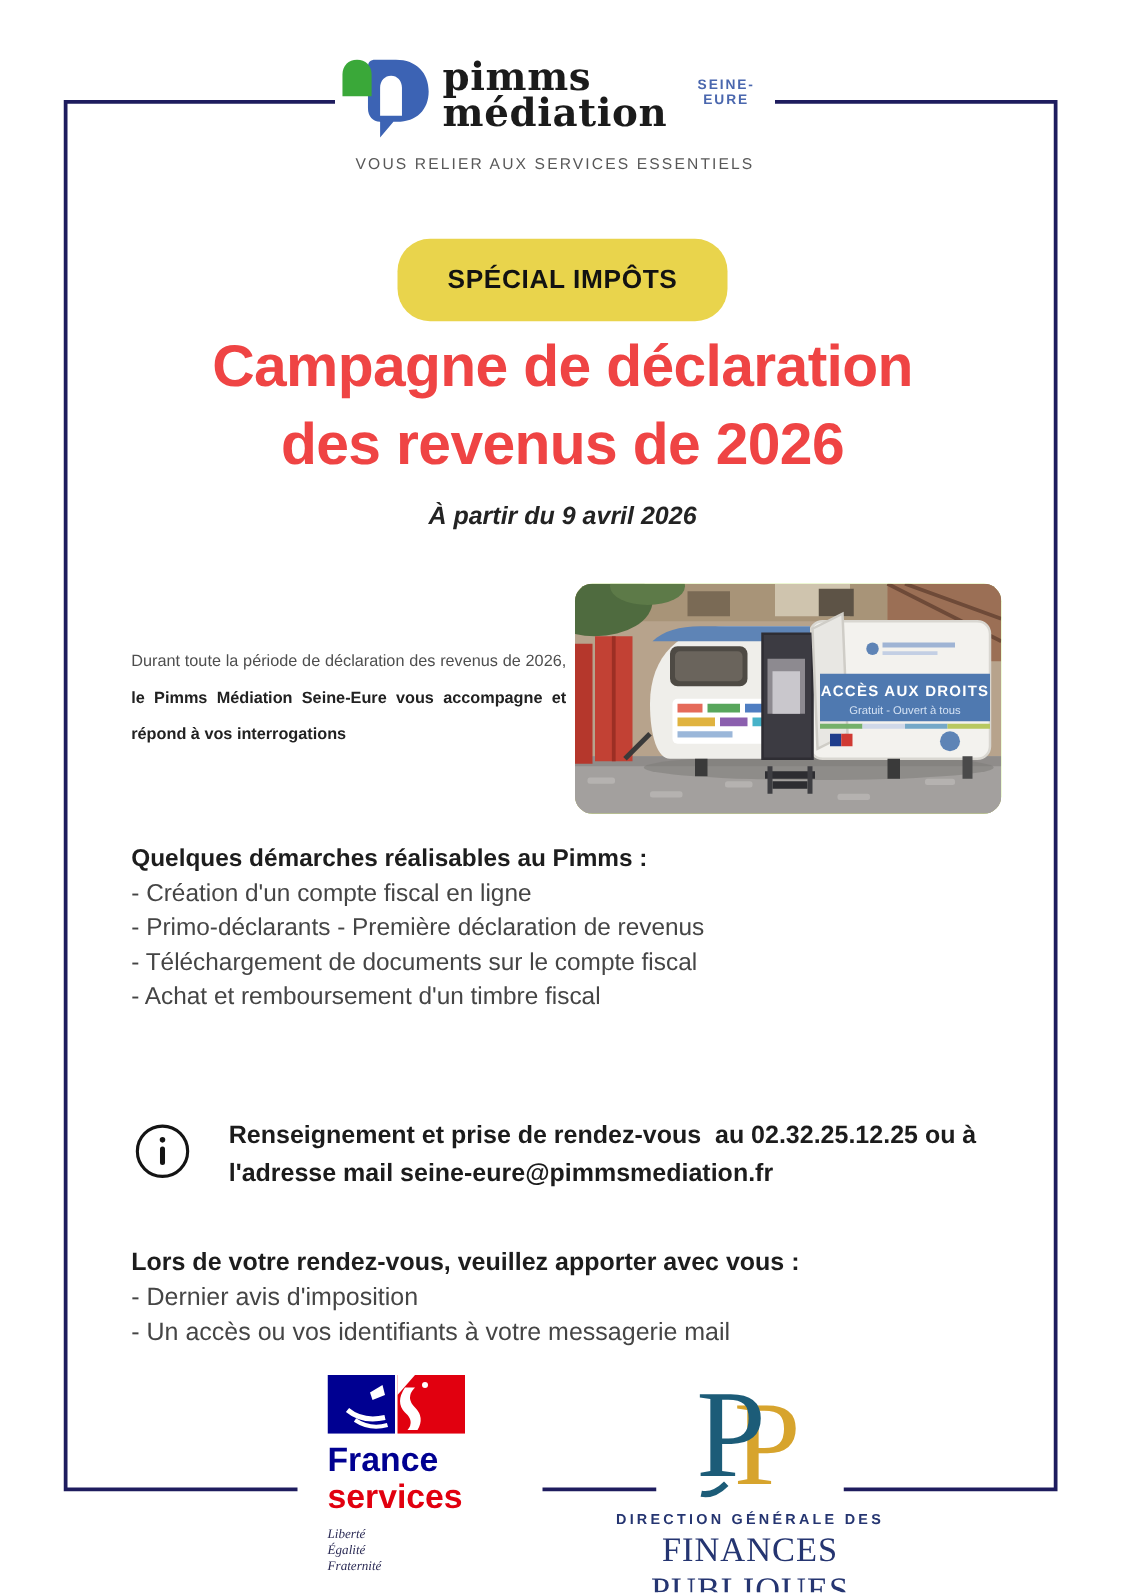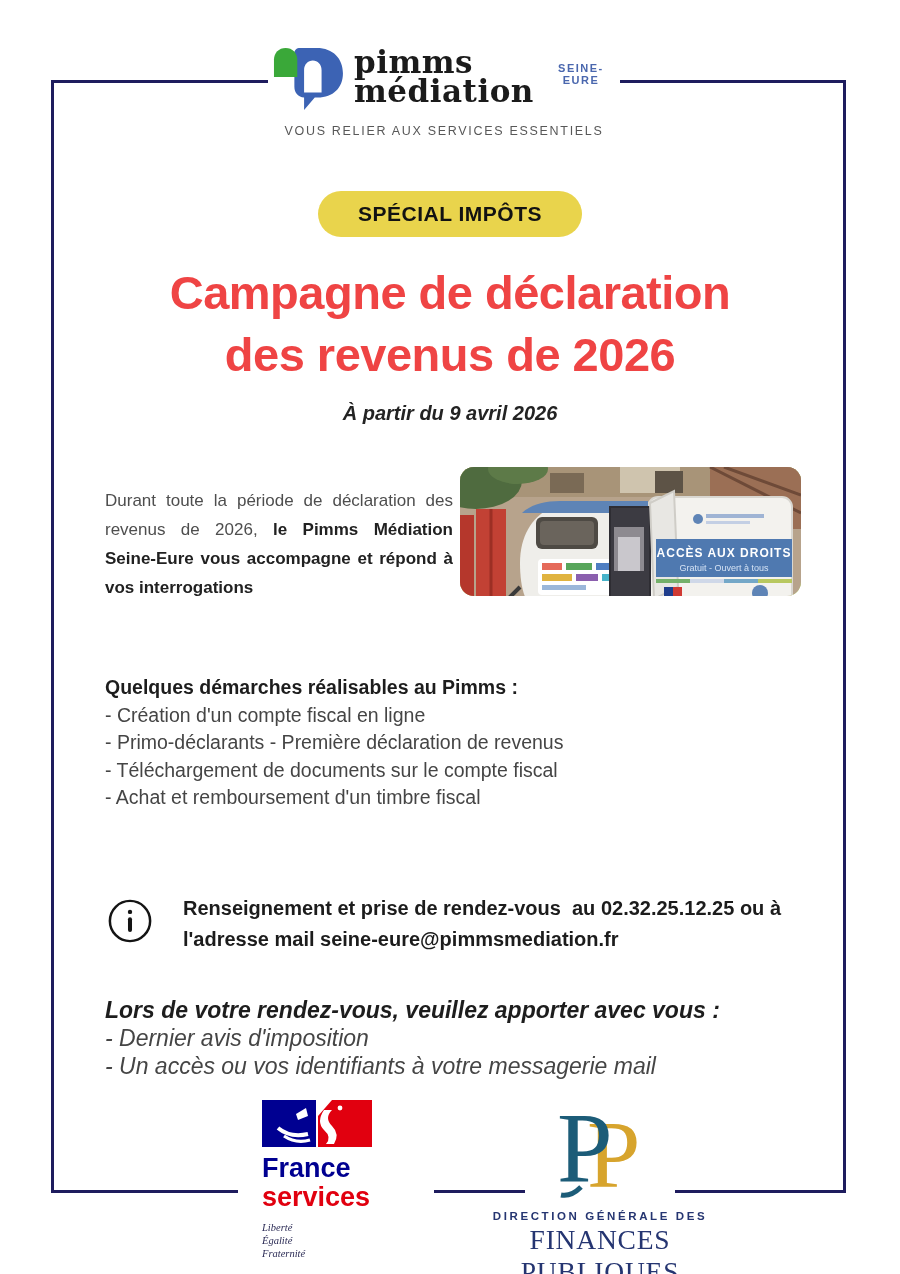--- a/index.html
+++ b/index.html
@@ -13,52 +13,52 @@
               z-index:2;text-align:center;padding-bottom:2px;}
   .brand-row{display:flex;justify-content:center;align-items:flex-start;gap:8px;}
   .mark{width:78px;height:68px;flex:none;}
   .wordmark{text-align:left;font-family:"DejaVu Serif",serif;color:#1b1b1b;
             font-size:31px;line-height:29px;font-weight:600;letter-spacing:.5px;padding-top:4px;}
   .region{font-size:11px;color:#4a67ae;font-weight:700;letter-spacing:1.5px;padding-top:18px;}
   .tagline{margin-top:12px;font-size:12.5px;color:#585858;letter-spacing:1.7px;font-weight:500;}
 
   
   .badge{position:absolute;top:191px;left:50%;transform:translateX(-50%);
-         background:#e9d44c;border-radius:26px;padding:11px 40px;font-size:21px;
+         background:#e9d44c;border-radius:26px;padding:21px 40px;font-size:21px;
          font-weight:800;color:#121212;letter-spacing:.5px;z-index:2;}
 
   
   .title{position:absolute;top:262px;left:0;width:100%;text-align:center;
          font-size:47px;line-height:62px;font-weight:800;color:#ef4444;letter-spacing:-.5px;z-index:2;}
   .subtitle{position:absolute;top:402px;left:0;width:100%;text-align:center;
             font-style:italic;font-size:20px;font-weight:600;color:#232323;z-index:2;}
 
   
-  .intro{position:absolute;left:105px;top:486px;width:348px;font-size:17px;
+  .intro{position:absolute;left:105px;top:514px;width:348px;font-size:13px;
          line-height:29px;text-align:justify;color:#4e4e4e;z-index:2;}
   .intro .bold{font-weight:700;color:#212121;}
-  .photo{position:absolute;left:460px;top:467px;width:341px;height:129px;
+  .photo{position:absolute;left:460px;top:467px;width:341px;height:184px;
          border-radius:14px;overflow:hidden;z-index:2;background:#bef264;}
   .photo svg{display:block;}
 
   
   .services{position:absolute;left:105px;top:674px;width:705px;font-size:19.5px;
             line-height:27.5px;color:#454545;z-index:2;}
   .sec-heading{font-weight:700;color:#1d1d1d;}
   .plain-list{margin:0;padding:0;list-style:none;}
 
   
   .contact{position:absolute;left:107px;top:893px;width:690px;display:flex;gap:30px;z-index:2;}
   .info-icon{width:46px;height:46px;flex:none;margin-top:5px;}
   .contact-text{font-size:20px;line-height:30.5px;font-weight:700;color:#1c1c1c;
                 width:600px;white-space:pre-wrap;}
 
   
-  .bring{position:absolute;left:105px;top:996px;width:705px;font-size:23px;
-         line-height:28px;color:#454545;z-index:2;font-style:italic;}
+  .bring{position:absolute;left:105px;top:996px;width:705px;font-size:20px;
+         line-height:28px;color:#454545;z-index:2;}
 
   
   .fs-block{position:absolute;left:238px;top:1094px;width:196px;background:#fff;
             z-index:2;padding:6px 0 4px 24px;box-sizing:border-box;}
   .fs-flag{width:110px;height:47px;display:block;}
   .fs-line1{font-size:27px;font-weight:800;color:#000091;line-height:29px;margin-top:7px;}
   .fs-line2{font-size:27px;font-weight:800;color:#e1000f;line-height:29px;}
   .fs-motto{font-family:"Liberation Serif",serif;font-style:italic;font-size:10.5px;
             color:#2b2b55;line-height:13px;margin-top:9px;}
 

